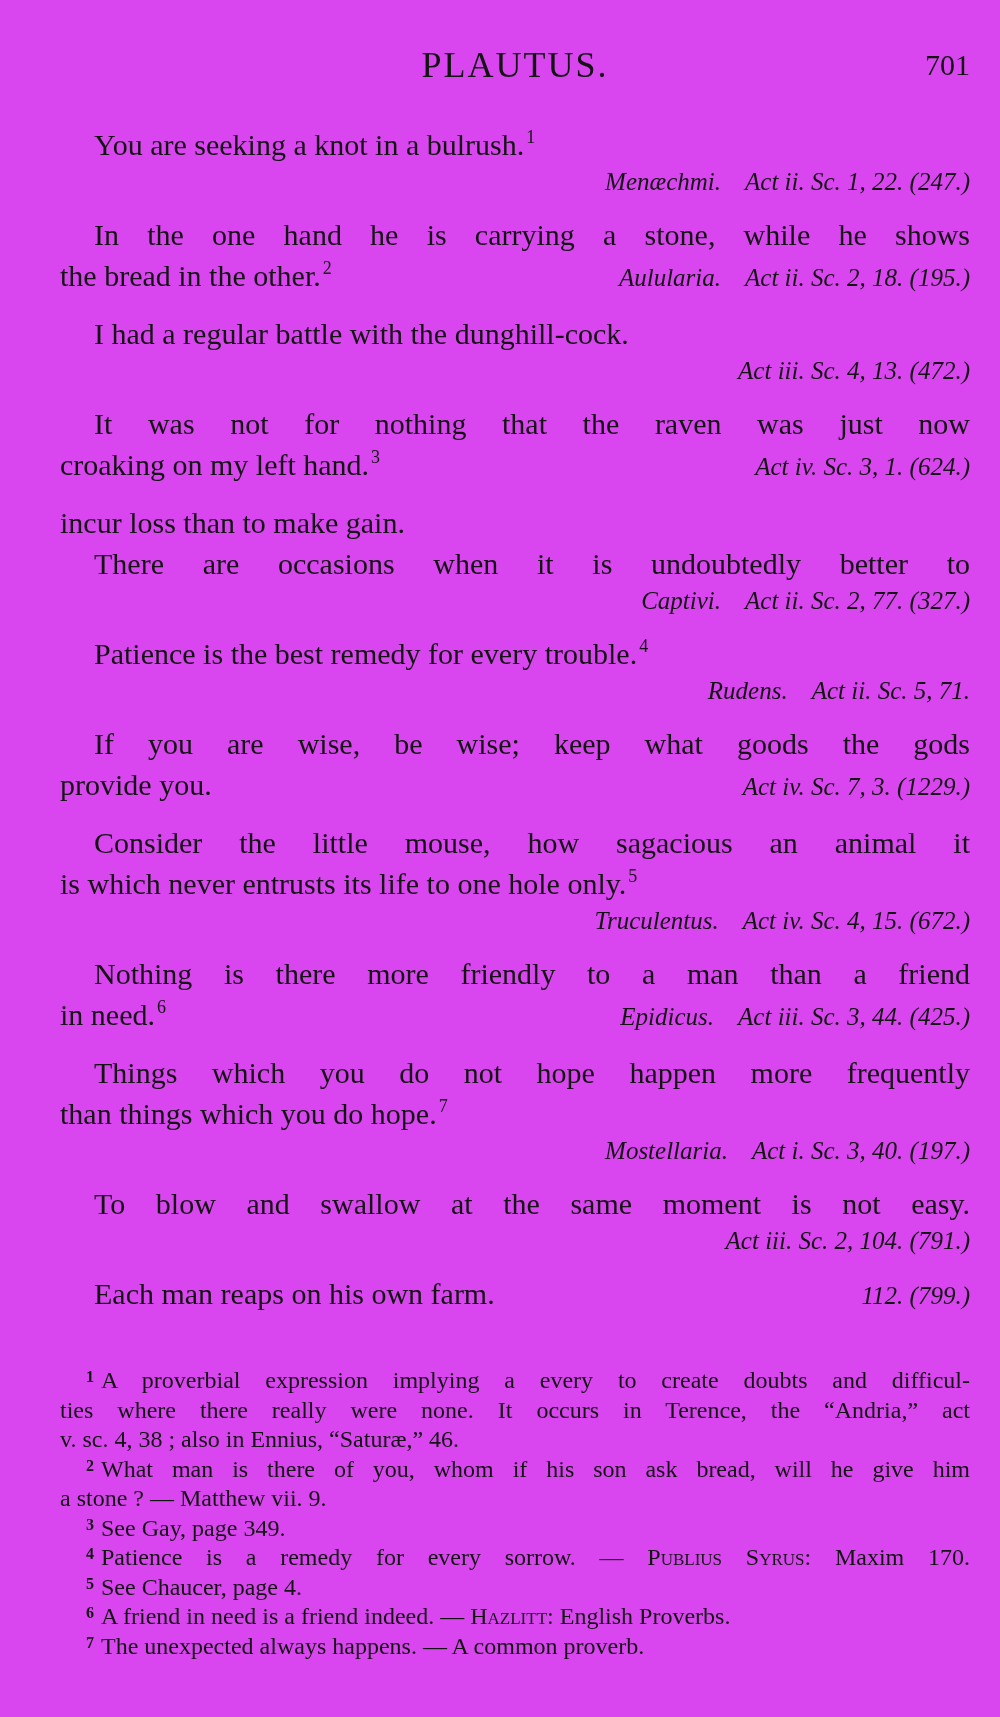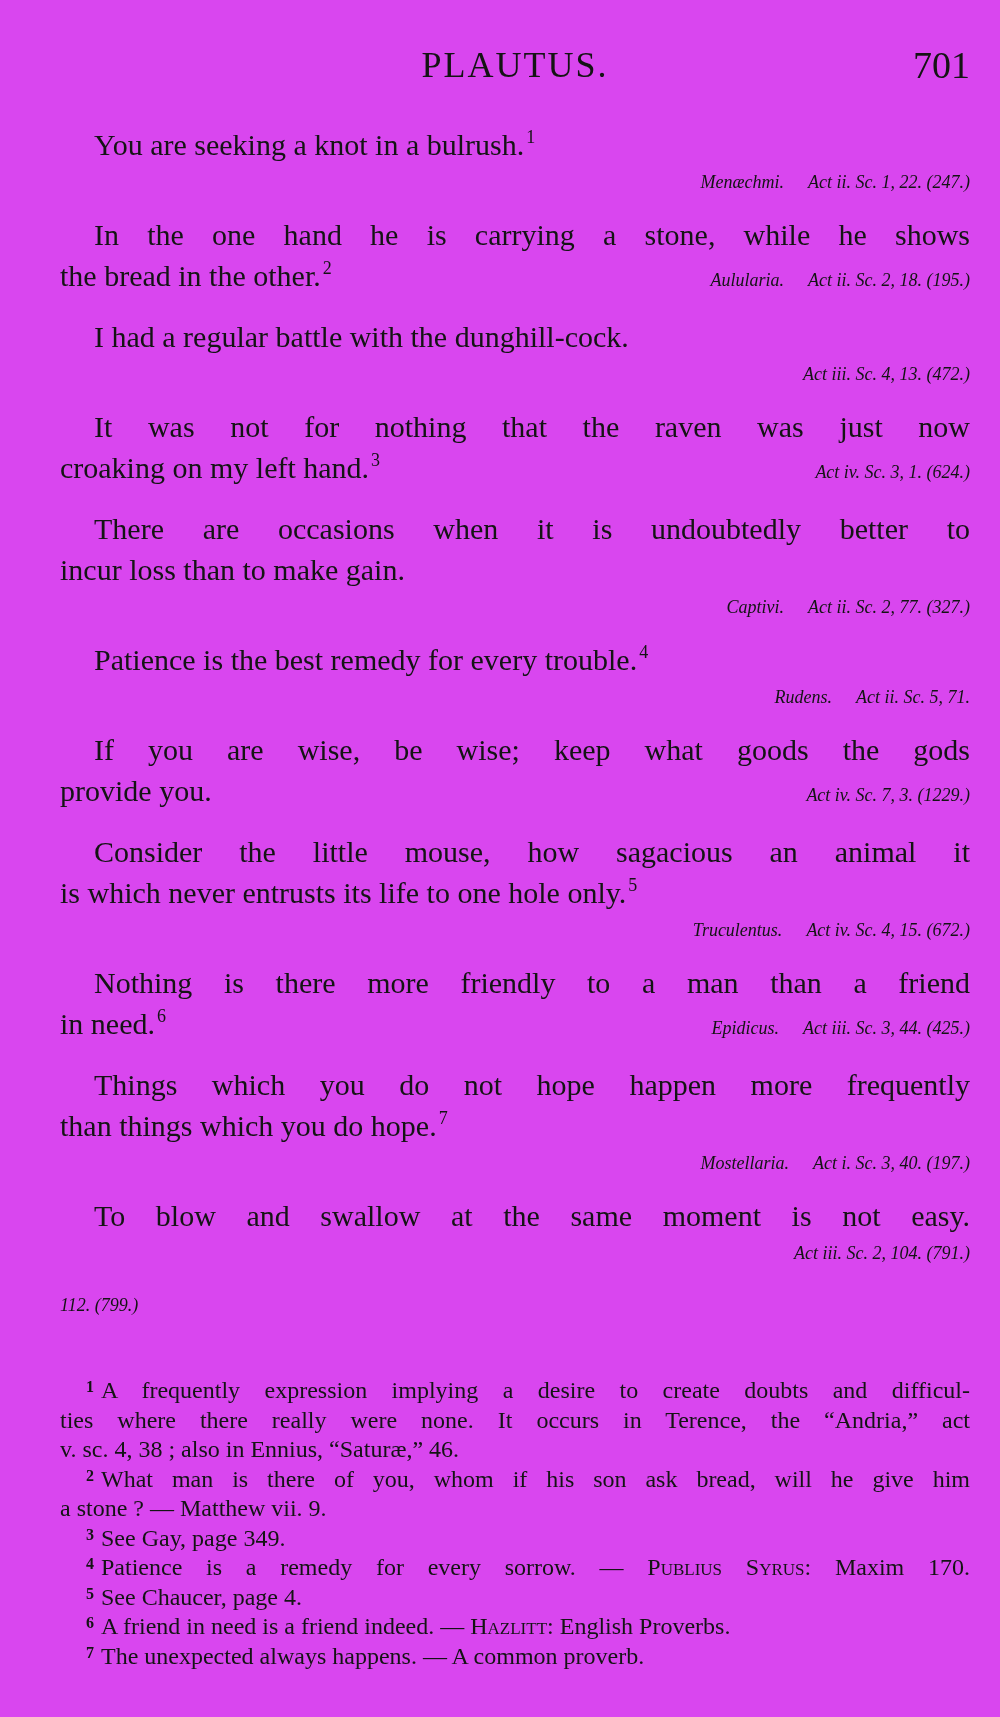--- a/index.html
+++ b/index.html
@@ -24,42 +24,42 @@
   .runhead .title {
     text-align: center;
     font-size: 36px;
     letter-spacing: 2px;
     line-height: 42px;
   }
   .runhead .pagenum {
     position: absolute;
     right: 0;
     top: 0;
-    font-size: 38px;
+    font-size: 30px;
     line-height: 42px;
   }
   
   .quotes { }
   .quote {
     font-size: 30px;
     line-height: 41px;
     margin-bottom: 15px;
   }
   .qline { }
   .qline.first { text-indent: 34px; }
   .qline.just { text-align: justify; text-align-last: justify; }
   .qrow {
     display: flex;
     justify-content: space-between;
     align-items: baseline;
   }
   .qtext-indent { padding-left: 34px; }
   .attr {
     font-style: italic;
-    font-size: 18px;
+    font-size: 25px;
     white-space: nowrap;
   }
   .attr-line {
     text-align: right;
     line-height: 34px;
   }
   .attr .src { margin-right: 24px; }
   sup.qsup {
     font-size: 18px;
     line-height: 0;
@@ -118,22 +118,22 @@
 
     <div class="quote">
       <div class="qline first just">It was not for nothing that the raven was just now</div>
       <div class="qrow">
         <span><span>croaking on my left hand.</span><sup class="qsup">3</sup></span>
         <span class="attr"><span>Act iv. Sc. 3, 1. (624.)</span></span>
       </div>
     </div>
 
     <div class="quote">
+      <div class="qline">incur loss than to make gain.</div>
       <div class="qline first just">There are occasions when it is undoubtedly better to</div>
-      <div class="qline">incur loss than to make gain.</div>
       <div class="attr attr-line"><span class="src">Captivi.</span><span>Act ii. Sc. 2, 77. (327.)</span></div>
     </div>
 
     <div class="quote">
       <div class="qline first"><span>Patience is the best remedy for every trouble.</span><sup class="qsup">4</sup></div>
       <div class="attr attr-line"><span class="src">Rudens.</span><span>Act ii. Sc. 5, 71.</span></div>
     </div>
 
     <div class="quote">
       <div class="qline first just">If you are wise, be wise; keep what goods the gods</div>
@@ -163,30 +163,31 @@
       <div class="attr attr-line"><span class="src">Mostellaria.</span><span>Act i. Sc. 3, 40. (197.)</span></div>
     </div>
 
     <div class="quote">
       <div class="qline first just">To blow and swallow at the same moment is not easy.</div>
       <div class="attr attr-line"><span>Act iii. Sc. 2, 104. (791.)</span></div>
     </div>
 
     <div class="quote">
       <div class="qrow">
+        <span class="qtext-indent">Each man reaps on his own farm.</span>
         <span class="attr"><span>112. (799.)</span></span>
       </div>
     </div>
 
   </div>
 
   <div class="footnotes">
 
     <div class="fn">
-      <div class="fn-line first just"><sup class="fn-num">1</sup><span>A frequently expression implying a desire to create doubts and difficul-</span></div>
+      <div class="fn-line first just"><sup class="fn-num">1</sup><span>A proverbial expression implying a every to create doubts and difficul-</span></div>
       <div class="fn-line just">ties where there really were none.  It occurs in Terence, the “Andria,” act</div>
       <div class="fn-line">v. sc. 4, 38 ;  also in Ennius, “Saturæ,” 46.</div>
     </div>
 
     <div class="fn">
       <div class="fn-line first just"><sup class="fn-num">2</sup><span>What man is there of you, whom if his son ask bread, will he give him</span></div>
       <div class="fn-line">
         <span>a stone ? —</span>
         <span class="it">Matthew vii. 9.</span>
       </div>

